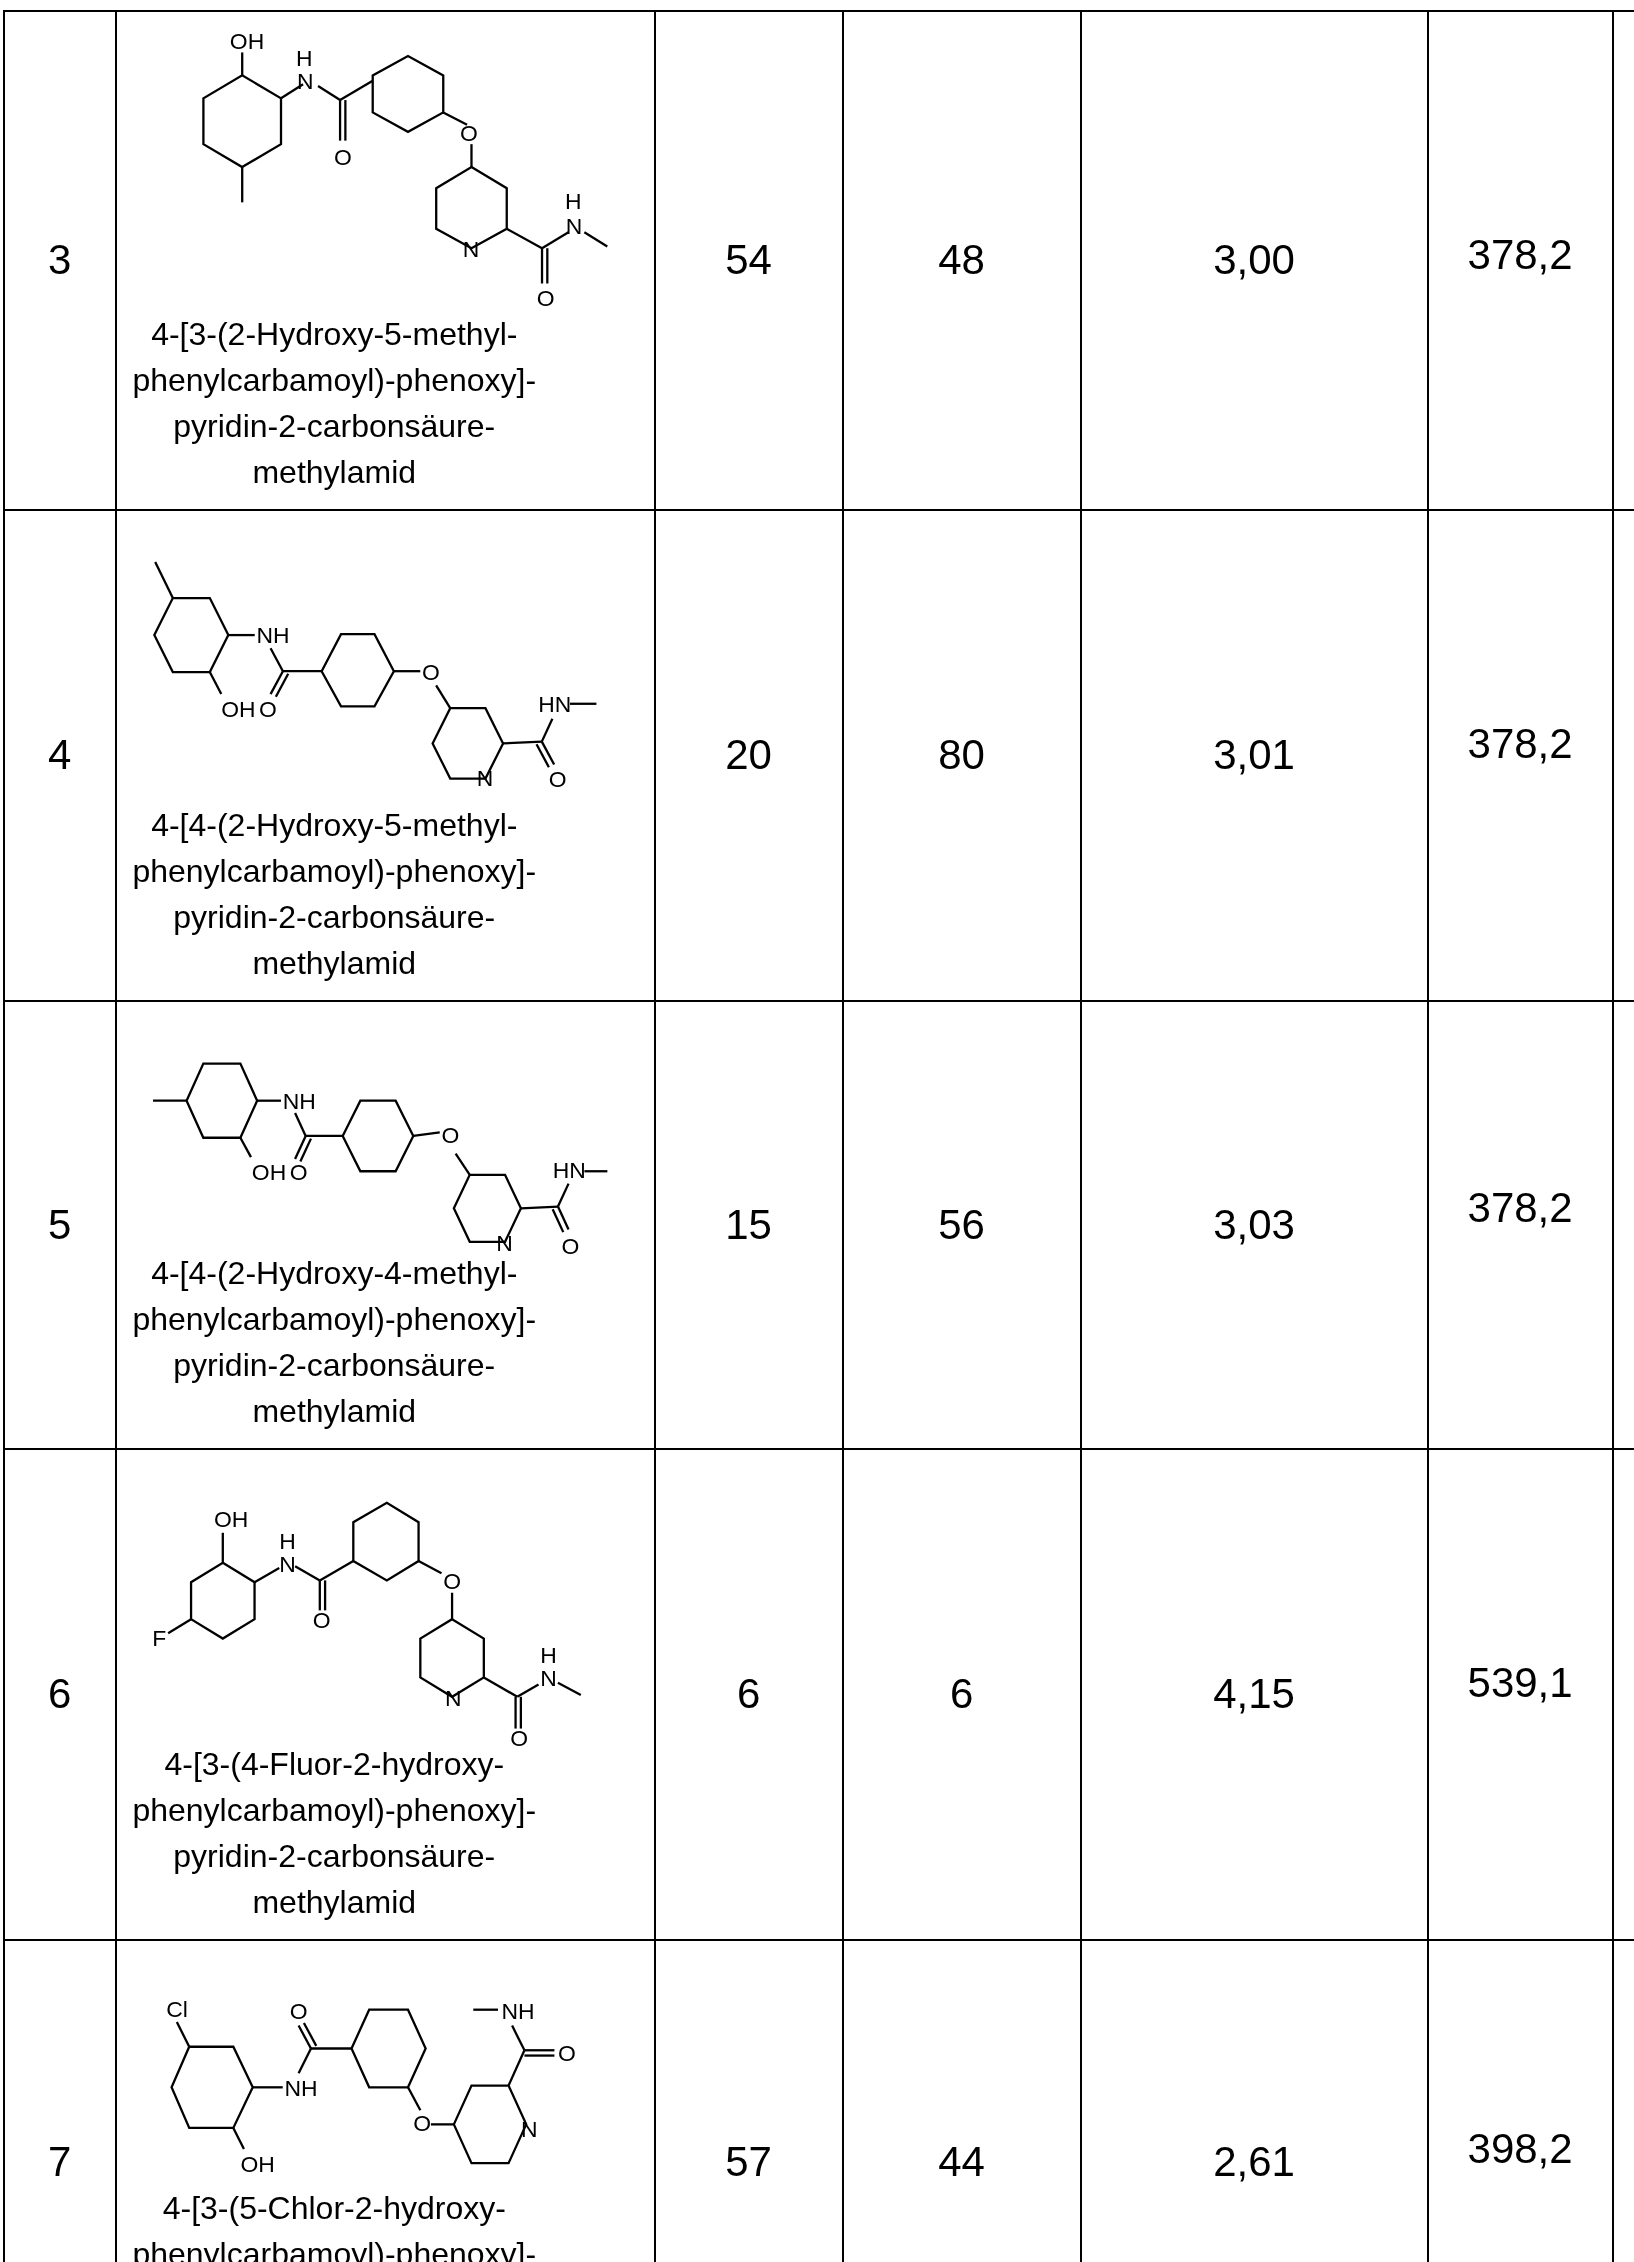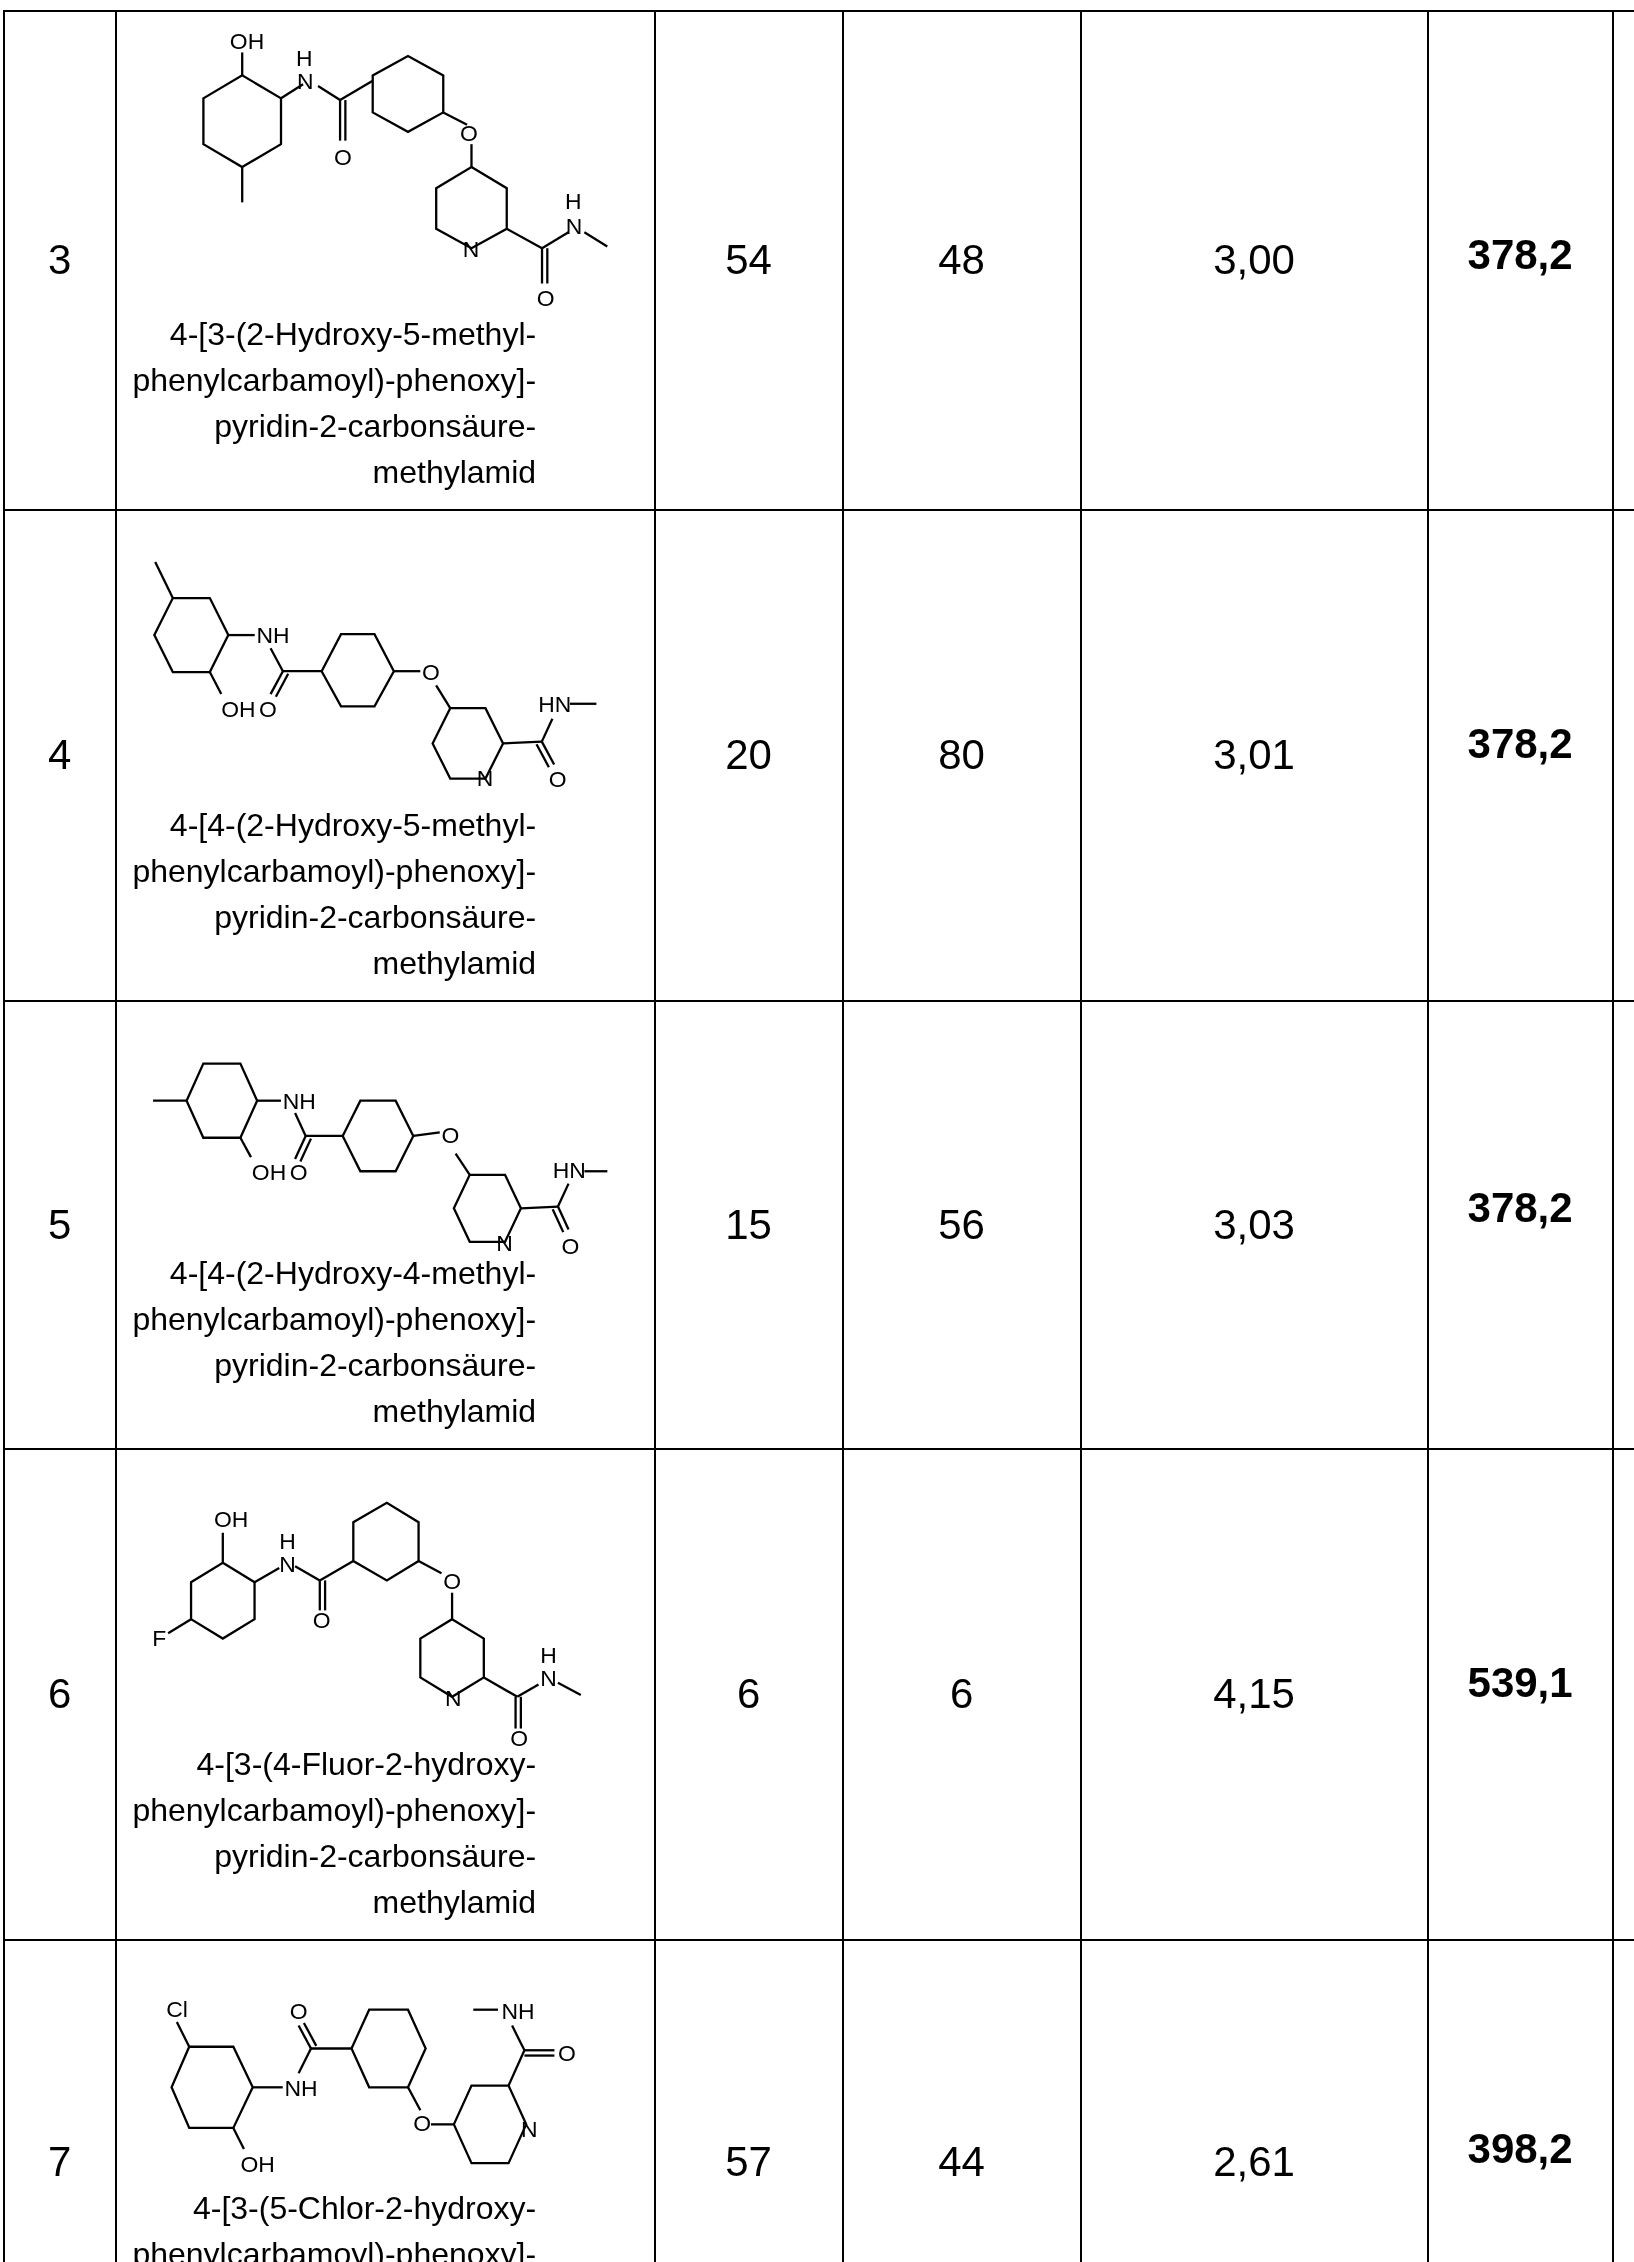--- a/index.html
+++ b/index.html
@@ -12,27 +12,27 @@
   }
   table.compounds td {
     border: 2.6px solid #000; padding: 14px; vertical-align: middle;
     text-align: center; font-size: 42px; line-height: 1;
   }
   td.c-no { width: 82px; }
   td.c-struct { width: 509px; text-align: left; vertical-align: top; position: relative; }
   td.c-a { width: 158px; }
   td.c-b { width: 208px; }
   td.c-rt { width: 317px; }
-  td.c-mz { width: 155px; font-weight: bold; }
+  td.c-mz { width: 155px; }
   td.c-m { width: 200px; }
   .struct-wrap { position: relative; height: 100%; }
   .struct-svg { display: block; }
   .name {
     position: absolute; left: 1.8px; bottom: 0;
-    font-size: 32px; line-height: 46px; text-align: right;
+    font-size: 32px; line-height: 46px; text-align: center;
     white-space: pre-line;
   }
   svg text { font-family: "Liberation Sans", sans-serif; font-size: 26px; fill: #000; }
   svg line, svg polyline, svg polygon { stroke: #000; stroke-width: 2.6; fill: none; }
 </style>
 </head>
 <body>
 
 <table class="compounds">
 

